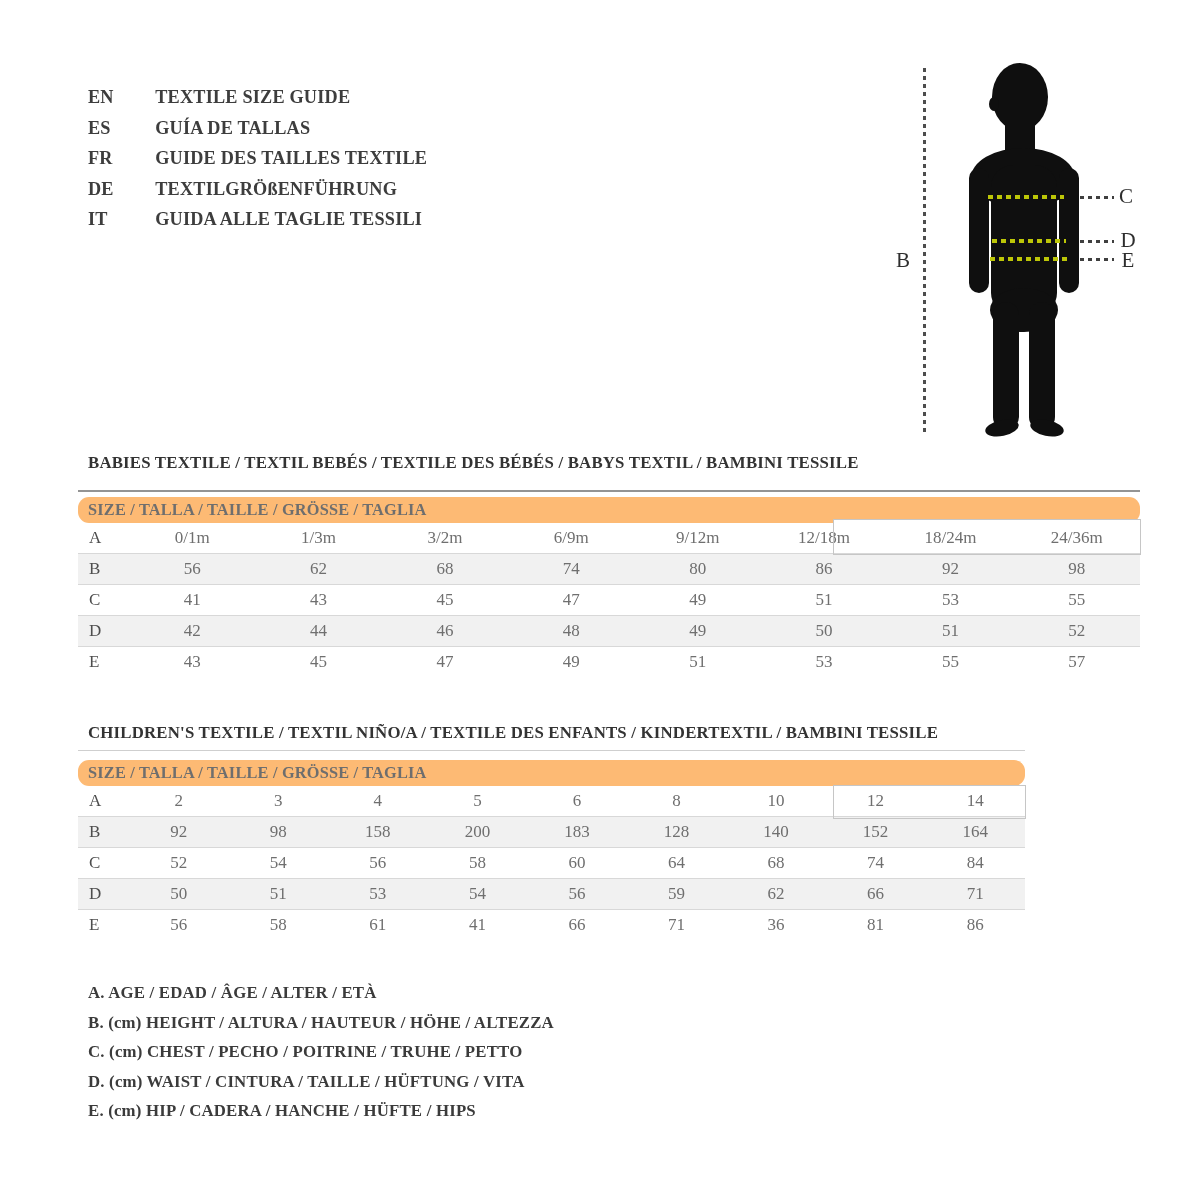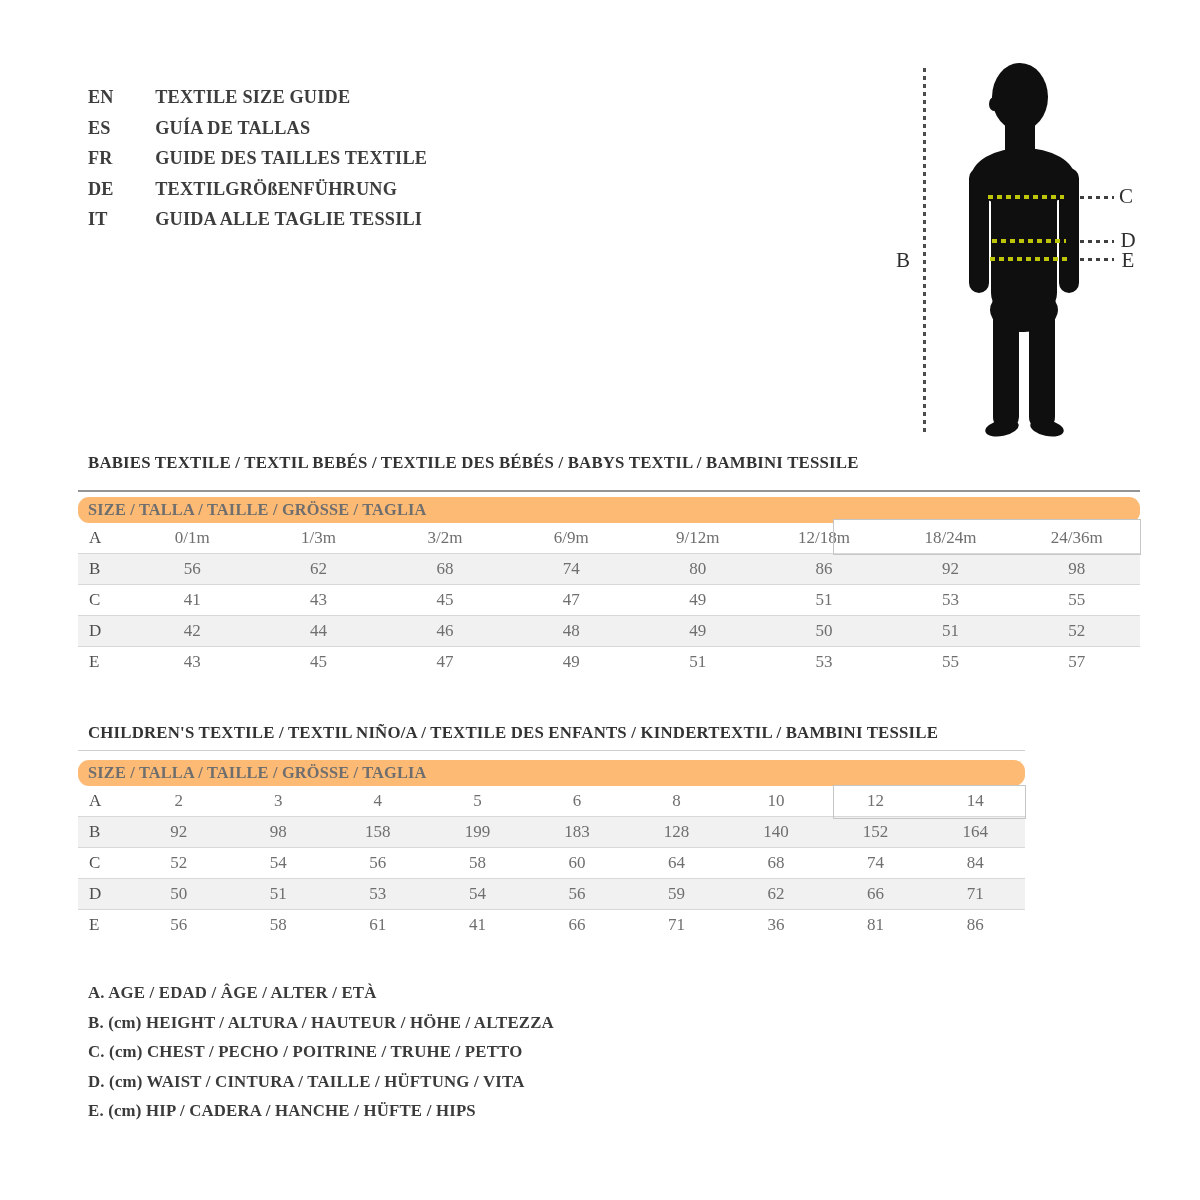--- a/index.html
+++ b/index.html
@@ -206,21 +206,21 @@
             <td>8</td>
             <td>10</td>
             <td>12</td>
             <td>14</td>
           </tr>
           <tr class="stripe">
             <td class="rowlabel">B</td>
             <td>92</td>
             <td>98</td>
             <td>158</td>
-            <td>199</td>
+            <td>200</td>
             <td>183</td>
             <td>128</td>
             <td>140</td>
             <td>152</td>
             <td>164</td>
           </tr>
           <tr>
             <td class="rowlabel">C</td>
             <td>52</td>
             <td>54</td>

